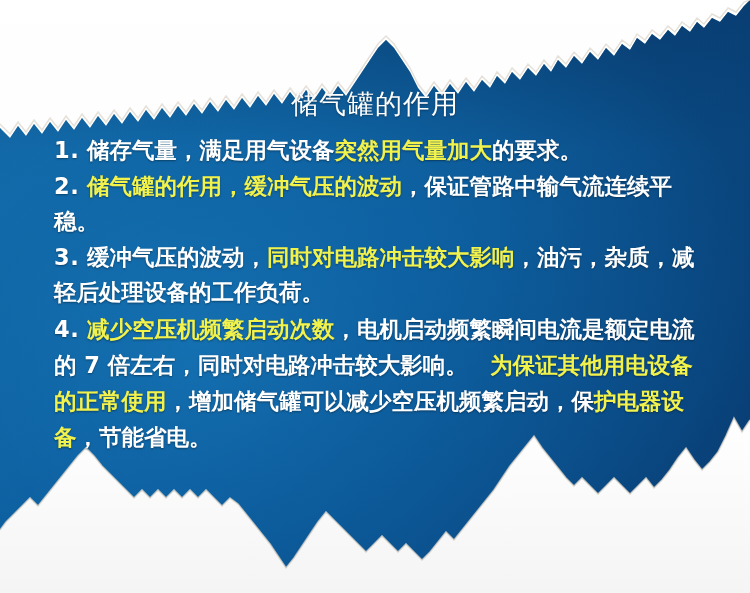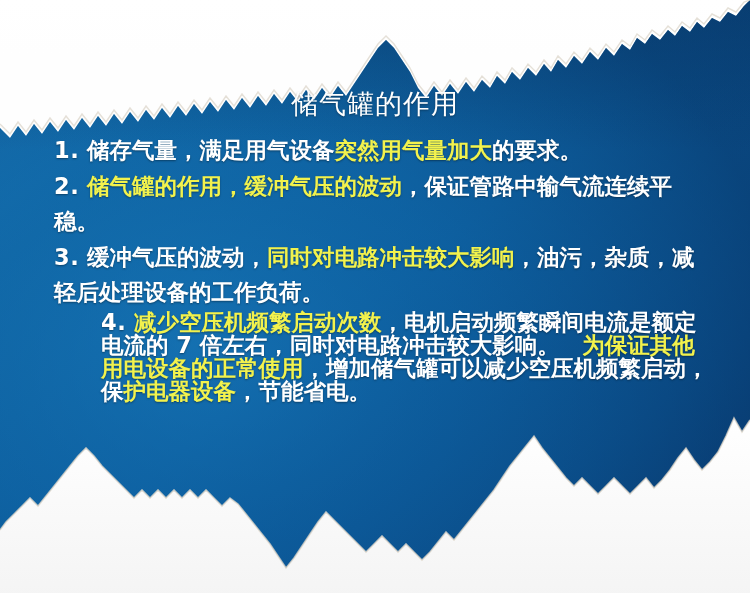--- a/index.html
+++ b/index.html
@@ -66,21 +66,21 @@
     color: #ffffff;
     font-size: 22.5px;
     line-height: 35.5px;
     font-weight: 700;
     letter-spacing: 0px;
     text-shadow: 0 1px 2px rgba(0,0,0,0.38);
     margin: 0;
     white-space: normal;
     word-break: break-all;
   }
-  .para.p4 { line-height: 23px; margin-left: 47px; }
+  .para.p4 { line-height: 36px; }
 
   .hl { color: #f2f24d; }
   .w  { color: #ffffff; }
   .sp { letter-spacing: 0.5px; }
 </style>
 </head>
 <body>
 
 <div id="poster">
 

